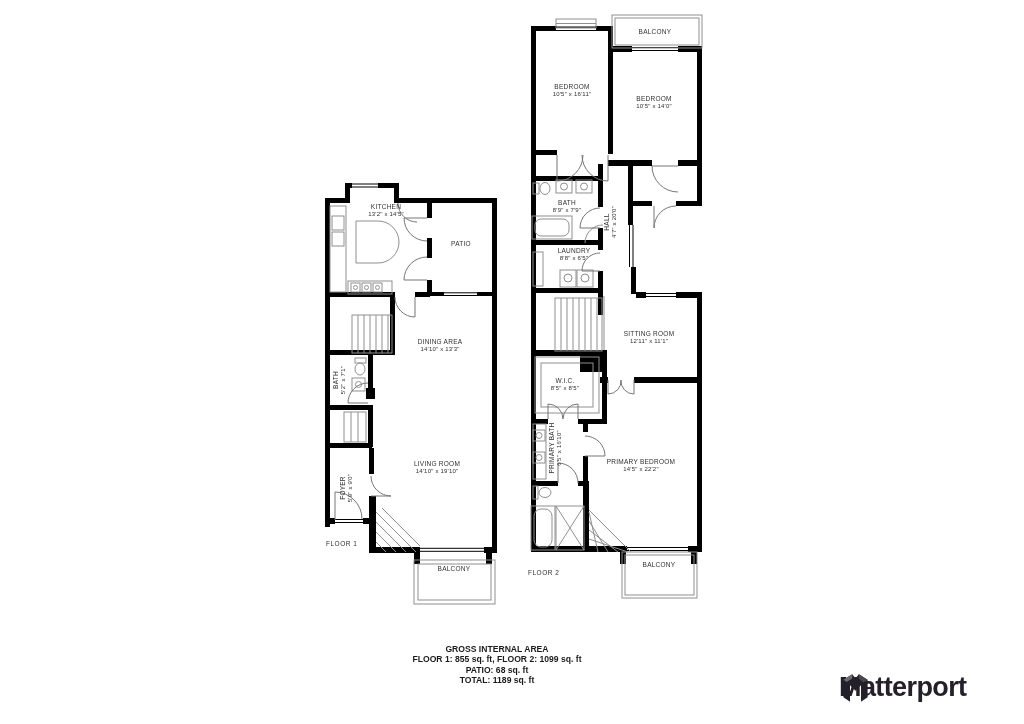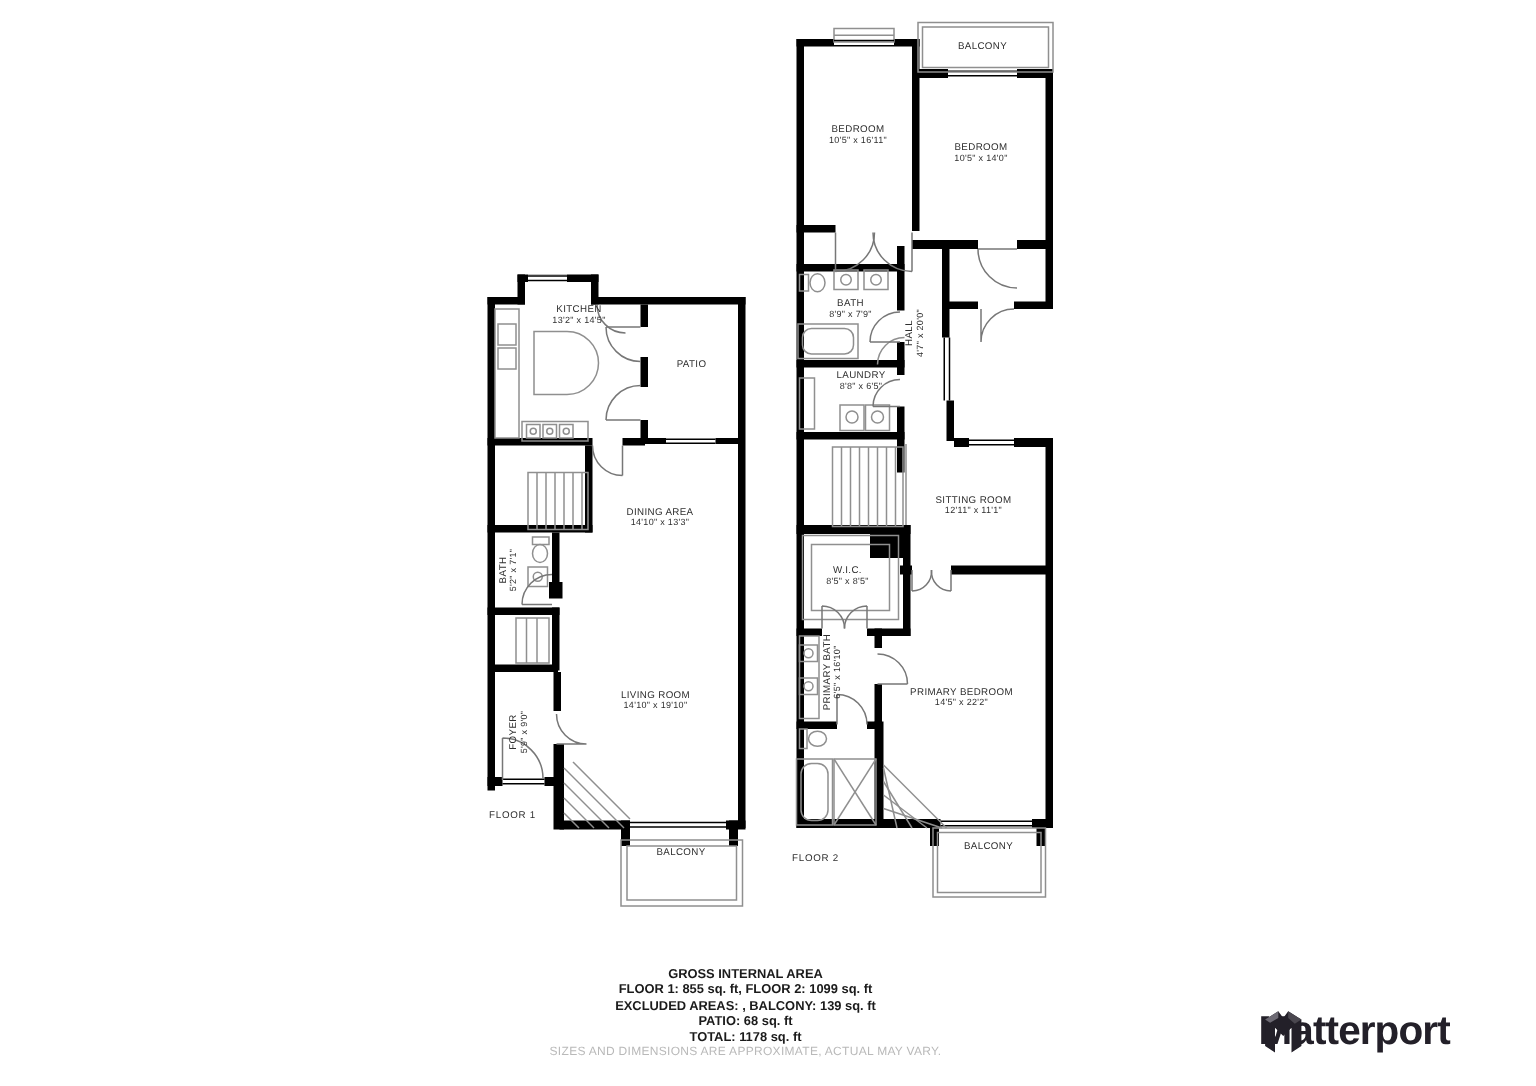--- a/index.html
+++ b/index.html
@@ -340,24 +340,22 @@
   <div class="dm">14'5" x 22'2"</div>
 </div>
 <div class="lbl" style="left:659px;top:565px;">
   <div class="rm">BALCONY</div>
 </div>
 <div class="floorlbl" style="left:528px;top:569px;">FLOOR 2</div>
 
 <div class="summary">
   <div>GROSS INTERNAL AREA</div>
   <div>FLOOR 1: 855 sq. ft, FLOOR 2: 1099 sq. ft</div>
-  <div>EXCLUDED AREAS: , BALCONY: 139 sq. ft</div>
   <div>PATIO: 68 sq. ft</div>
-  <div>TOTAL: 1178 sq. ft</div>
-  <div class="disc">SIZES AND DIMENSIONS ARE APPROXIMATE, ACTUAL MAY VARY.</div>
+  <div>TOTAL: 1189 sq. ft</div>
 </div>
 
 <div class="logo">
   <svg width="33" height="33" viewBox="0 0 60 60">
     <path fill="#232029" d="M8,14 L24,4 L30,12 L36,4 L52,14 L52,46 L40,54 L40,24 L30,34 L20,24 L20,54 L8,46 Z"></path>
     <path fill="#6d6a74" d="M8,14 L24,4 L24,12 L14,18 Z"></path>
     <path fill="#4a474f" d="M36,4 L52,14 L44,19 L36,12 Z"></path>
   </svg>
   <div class="logo-text">Matterport</div>
 </div>

